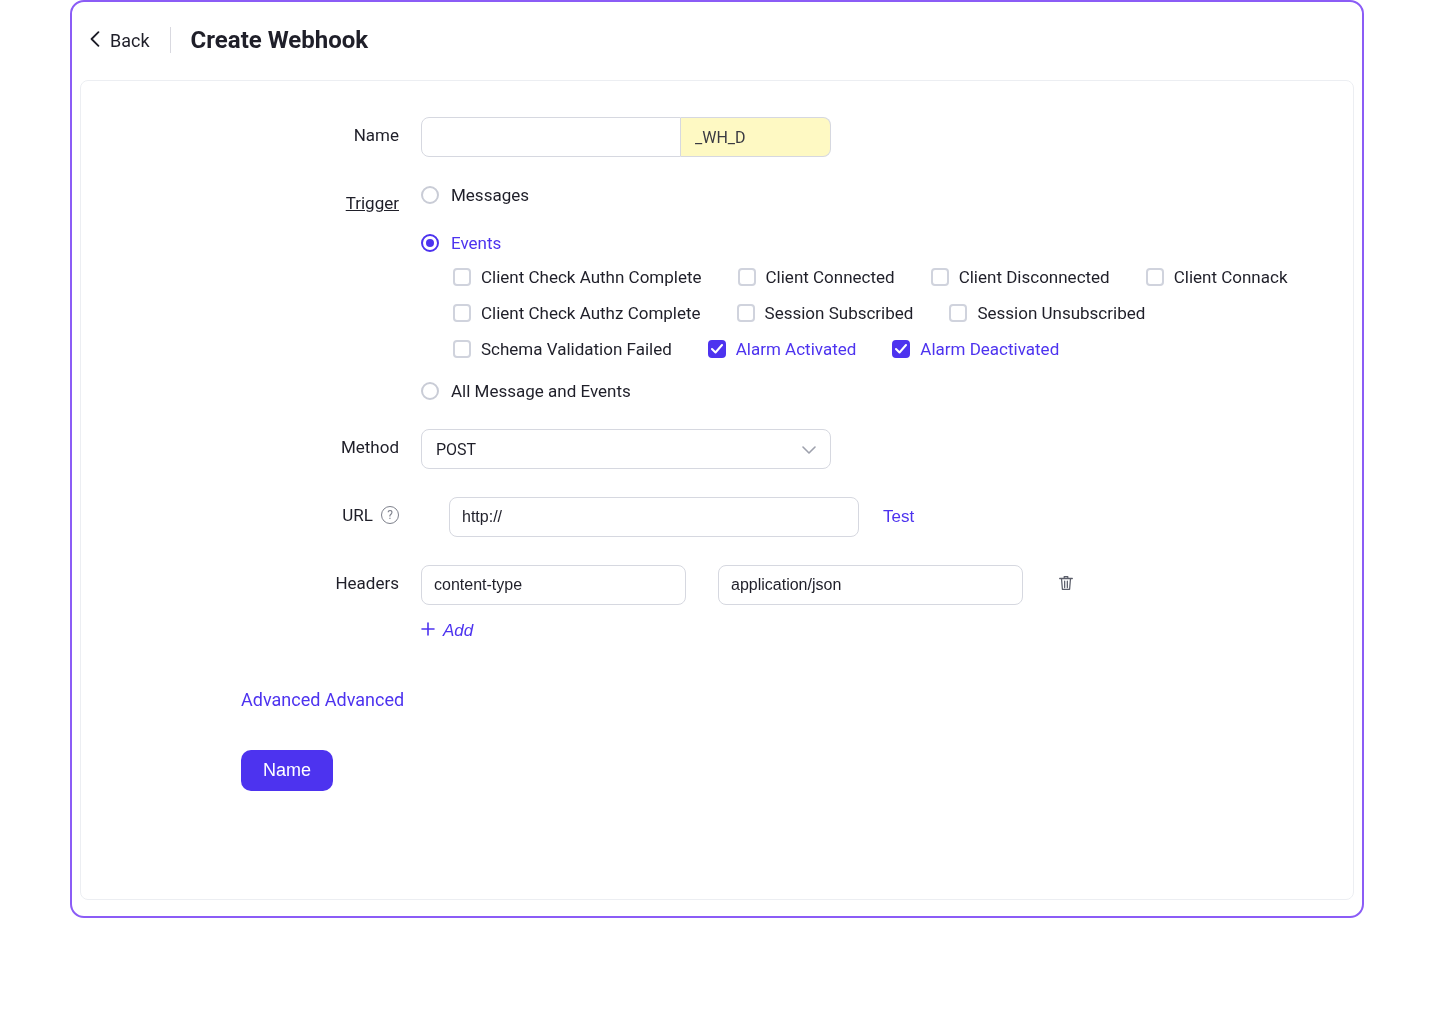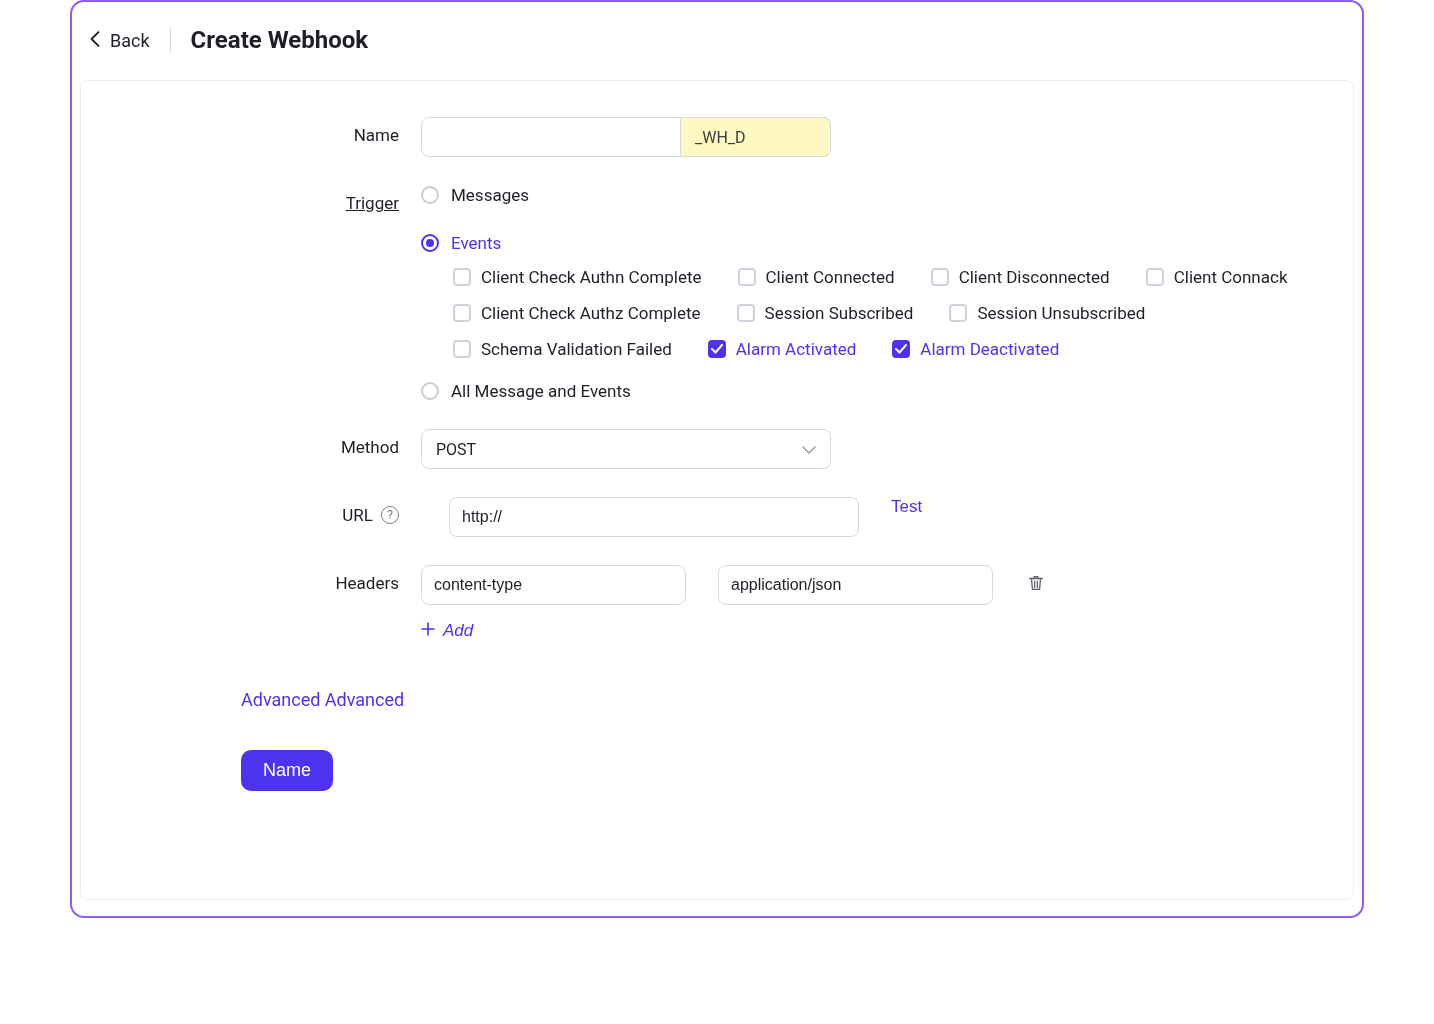--- a/index.html
+++ b/index.html
@@ -190,35 +190,35 @@
   .help-icon {
     width: 18px; height: 18px;
     border: 1.5px solid #7e818c;
     border-radius: 50%;
     display: inline-flex;
     align-items: center;
     justify-content: center;
     font-size: 12px;
     color: #7e818c;
   }
-  .url-row { display: flex; align-items: flex-start; gap: 32px; padding-left: 28px; }
+  .url-row { display: flex; align-items: center; gap: 24px; padding-left: 28px; }
   .link-btn {
     color: #4d33ef;
     font-size: 17px;
     cursor: pointer;
     background: none;
     border: none;
   }
   .headers-row {
     display: flex;
     align-items: center;
     gap: 32px;
   }
   .headers-row .text-input { width: 265px; }
-  .headers-row .text-input.val { width: 275px; }
+  .headers-row .text-input.val { width: 305px; }
   .icon-btn {
     width: 22px; height: 22px;
     display: flex; align-items: center; justify-content: center;
     cursor: pointer; color: #5b5e6a;
   }
   .add-btn {
     display: flex;
     align-items: center;
     gap: 8px;
     color: #4d33ef;

